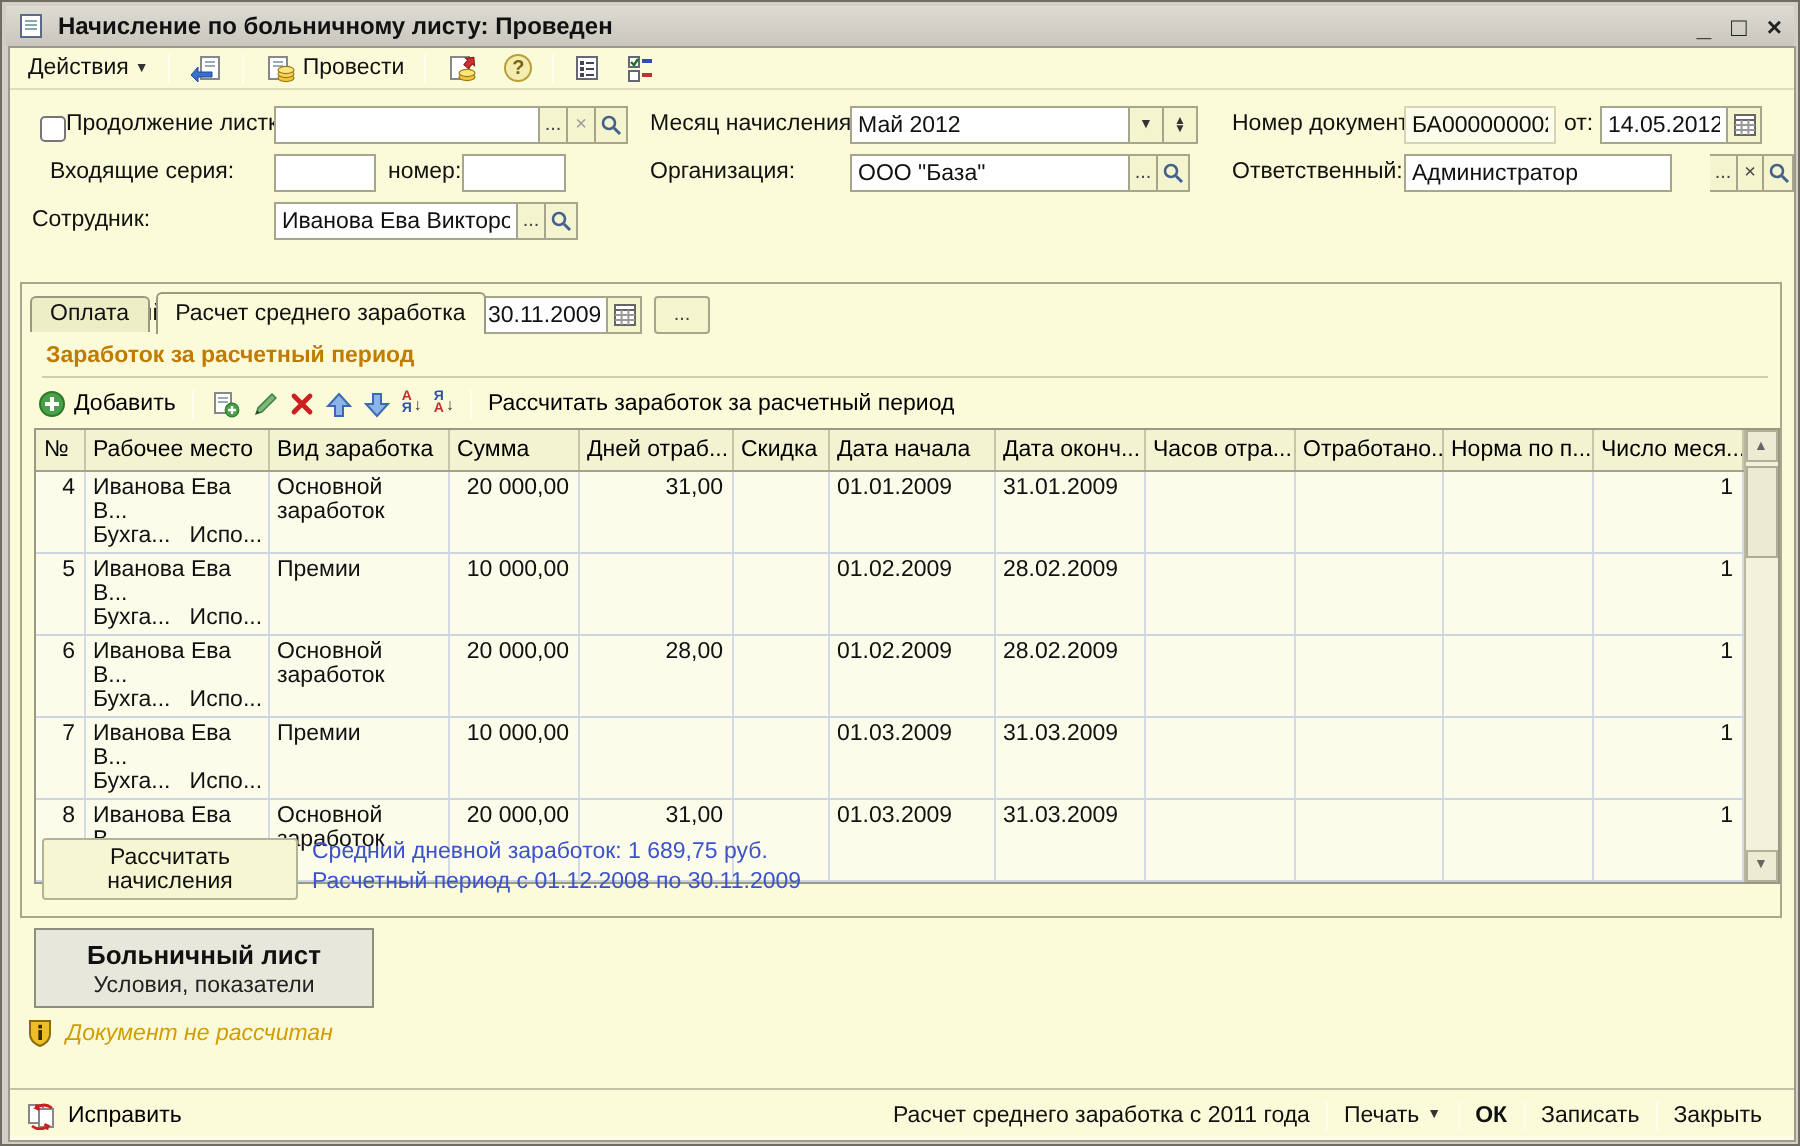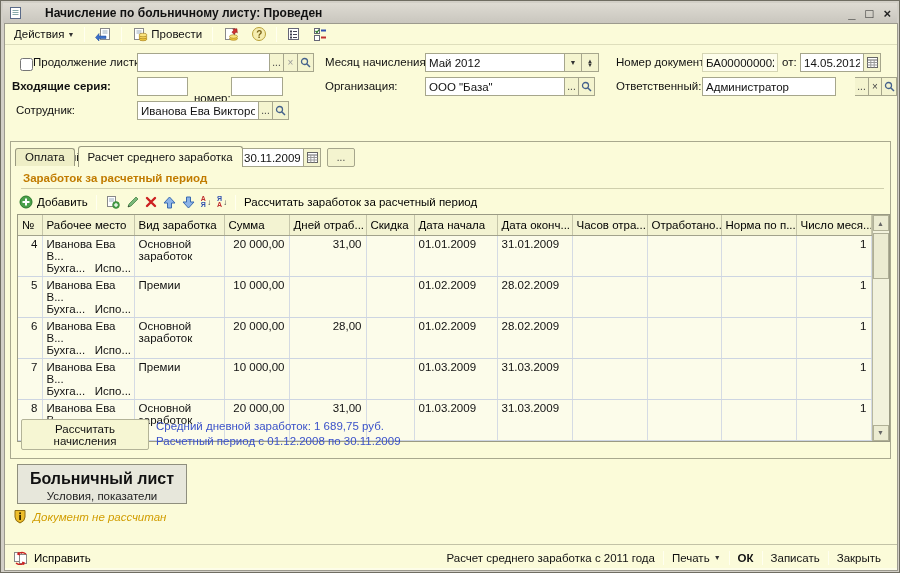--- a/index.html
+++ b/index.html
@@ -1,21 +1,21 @@
 <!DOCTYPE html>
 <html><head>
 <meta charset="utf-8">
 <style>
   * { box-sizing: border-box; }
   html,body { margin:0; padding:0; background:#e8e8e0; font-family:"Liberation Sans",sans-serif; }
   .window { position:relative; width:900px; height:573px; background:#d2cfc7; border:1px solid #6f6d62; overflow:hidden; }
 
   
   .titlebar { position:absolute; left:2px; top:2px; width:894px; height:20px;
-    background:linear-gradient(#dedbd3,#c9c6be); display:flex; align-items:center; gap:22px; padding:0 6px; }
+    background:linear-gradient(#dedbd3,#c9c6be); display:flex; align-items:center; gap:6px; padding:0 6px; }
   .titlebar .title { font-size:12px; font-weight:bold; color:#111; white-space:nowrap; }
   .win-controls { margin-left:auto; display:flex; gap:10px; align-items:center; }
   .win-glyph { font-size:13px; font-weight:bold; color:#222; line-height:1; cursor:default; }
 
   
   .client { position:absolute; left:3px; top:22px; width:894px; height:548px; background:#fbfbd9; border:1px solid #9c9a8e; }
 
   
   .toolbar { position:absolute; left:0; top:0; width:100%; height:21px; display:flex; align-items:center; gap:3px;
     padding:0 4px; border-bottom:1px solid #dedebc; font-size:11.5px; }
@@ -70,21 +70,21 @@
   .vthumb { position:absolute; left:0; top:18px; width:16px; height:46px; background:#ebebd1; border:1px solid #aeae96; }
 
   
   .calc-btn { position:absolute; left:10px; top:277px; width:128px; height:31px; background:#f6f6d3;
     border:1px solid #b3b398; border-radius:2px; font-size:11.5px; color:#111; display:flex; align-items:center; justify-content:center;
     font-family:"Liberation Sans",sans-serif; }
   .avg-info { position:absolute; left:145px; top:277px; font-size:11.5px; color:#3b52c9; line-height:15px; }
 
   
   .btab { position:absolute; text-align:center; padding-top:5px; }
-  .btab .t { font-size:16px; font-weight:bold; color:#111; }
+  .btab .t { font-size:13px; font-weight:bold; color:#111; }
   .btab .s { font-size:11.5px; color:#222; margin-top:2px; }
   .btab1 { left:12px; top:440px; width:170px; height:40px; background:#e7e7db; border:1px solid #8f8f7e; }
   .btab2 { left:187px; top:438px; width:172px; height:42px; background:#fcfcee; border:1px solid #6e6e5e; }
 
   .warnrow { position:absolute; left:9px; top:485px; display:flex; align-items:center; gap:7px; }
   .warntext { font-size:11.5px; color:#d19d00;font-style:italic; }
 
   
   .statusbar { position:absolute; left:0; bottom:0; width:100%; height:26px; border-top:1px solid #c2c2a6;
     box-shadow:0 -2px 0 #fdfde8 inset; display:flex; align-items:center; padding:0 8px; font-size:11.5px; background:#fbfbd9; }
@@ -210,23 +210,23 @@
       <svg width="11" height="11" viewBox="0 0 11 11">
           <rect x="0.5" y="0.5" width="10" height="10" fill="#fff" stroke="#666"></rect>
           <line x1="0.5" y1="3" x2="10.5" y2="3" stroke="#666"></line>
           <line x1="3.8" y1="3" x2="3.8" y2="10.5" stroke="#999"></line>
           <line x1="7.2" y1="3" x2="7.2" y2="10.5" stroke="#999"></line>
           <line x1="0.5" y1="5.5" x2="10.5" y2="5.5" stroke="#999"></line>
           <line x1="0.5" y1="8" x2="10.5" y2="8" stroke="#999"></line>
         </svg>
     </button>
 
-    <span class="lbl" style="left:7px; top:56px;font-weight:bold;">Входящие серия:</span>
+    <span class="lbl" style="left:20px; top:56px;">Входящие серия:</span>
     <input class="ibox" style="left: 132px; top: 53px; width: 51px;" readonly="" value="">
-    <span class="lbl" style="left:189px; top:56px;margin-top:12px;">номер:</span>
+    <span class="lbl" style="left:189px; top:56px;">номер:</span>
     <input class="ibox" style="left: 226px; top: 53px; width: 52px;" readonly="" value="">
 
     <span class="lbl" style="left:320px; top:56px;">Организация:</span>
     <input class="ibox" style="left: 420px; top: 53px; width: 140px;" readonly="" value="ООО &quot;База&quot;">
     <button class="sbtn" style="left:560px; top:53px; width:14px;">...</button>
     <button class="sbtn" style="left:574px; top:53px; width:16px;">
       <svg width="11" height="11" viewBox="0 0 11 11">
           <circle cx="4.5" cy="4.5" r="3" fill="none" stroke="#44618c" stroke-width="1.3"></circle>
           <line x1="7" y1="7" x2="10" y2="10" stroke="#44618c" stroke-width="1.5"></line>
         </svg>

